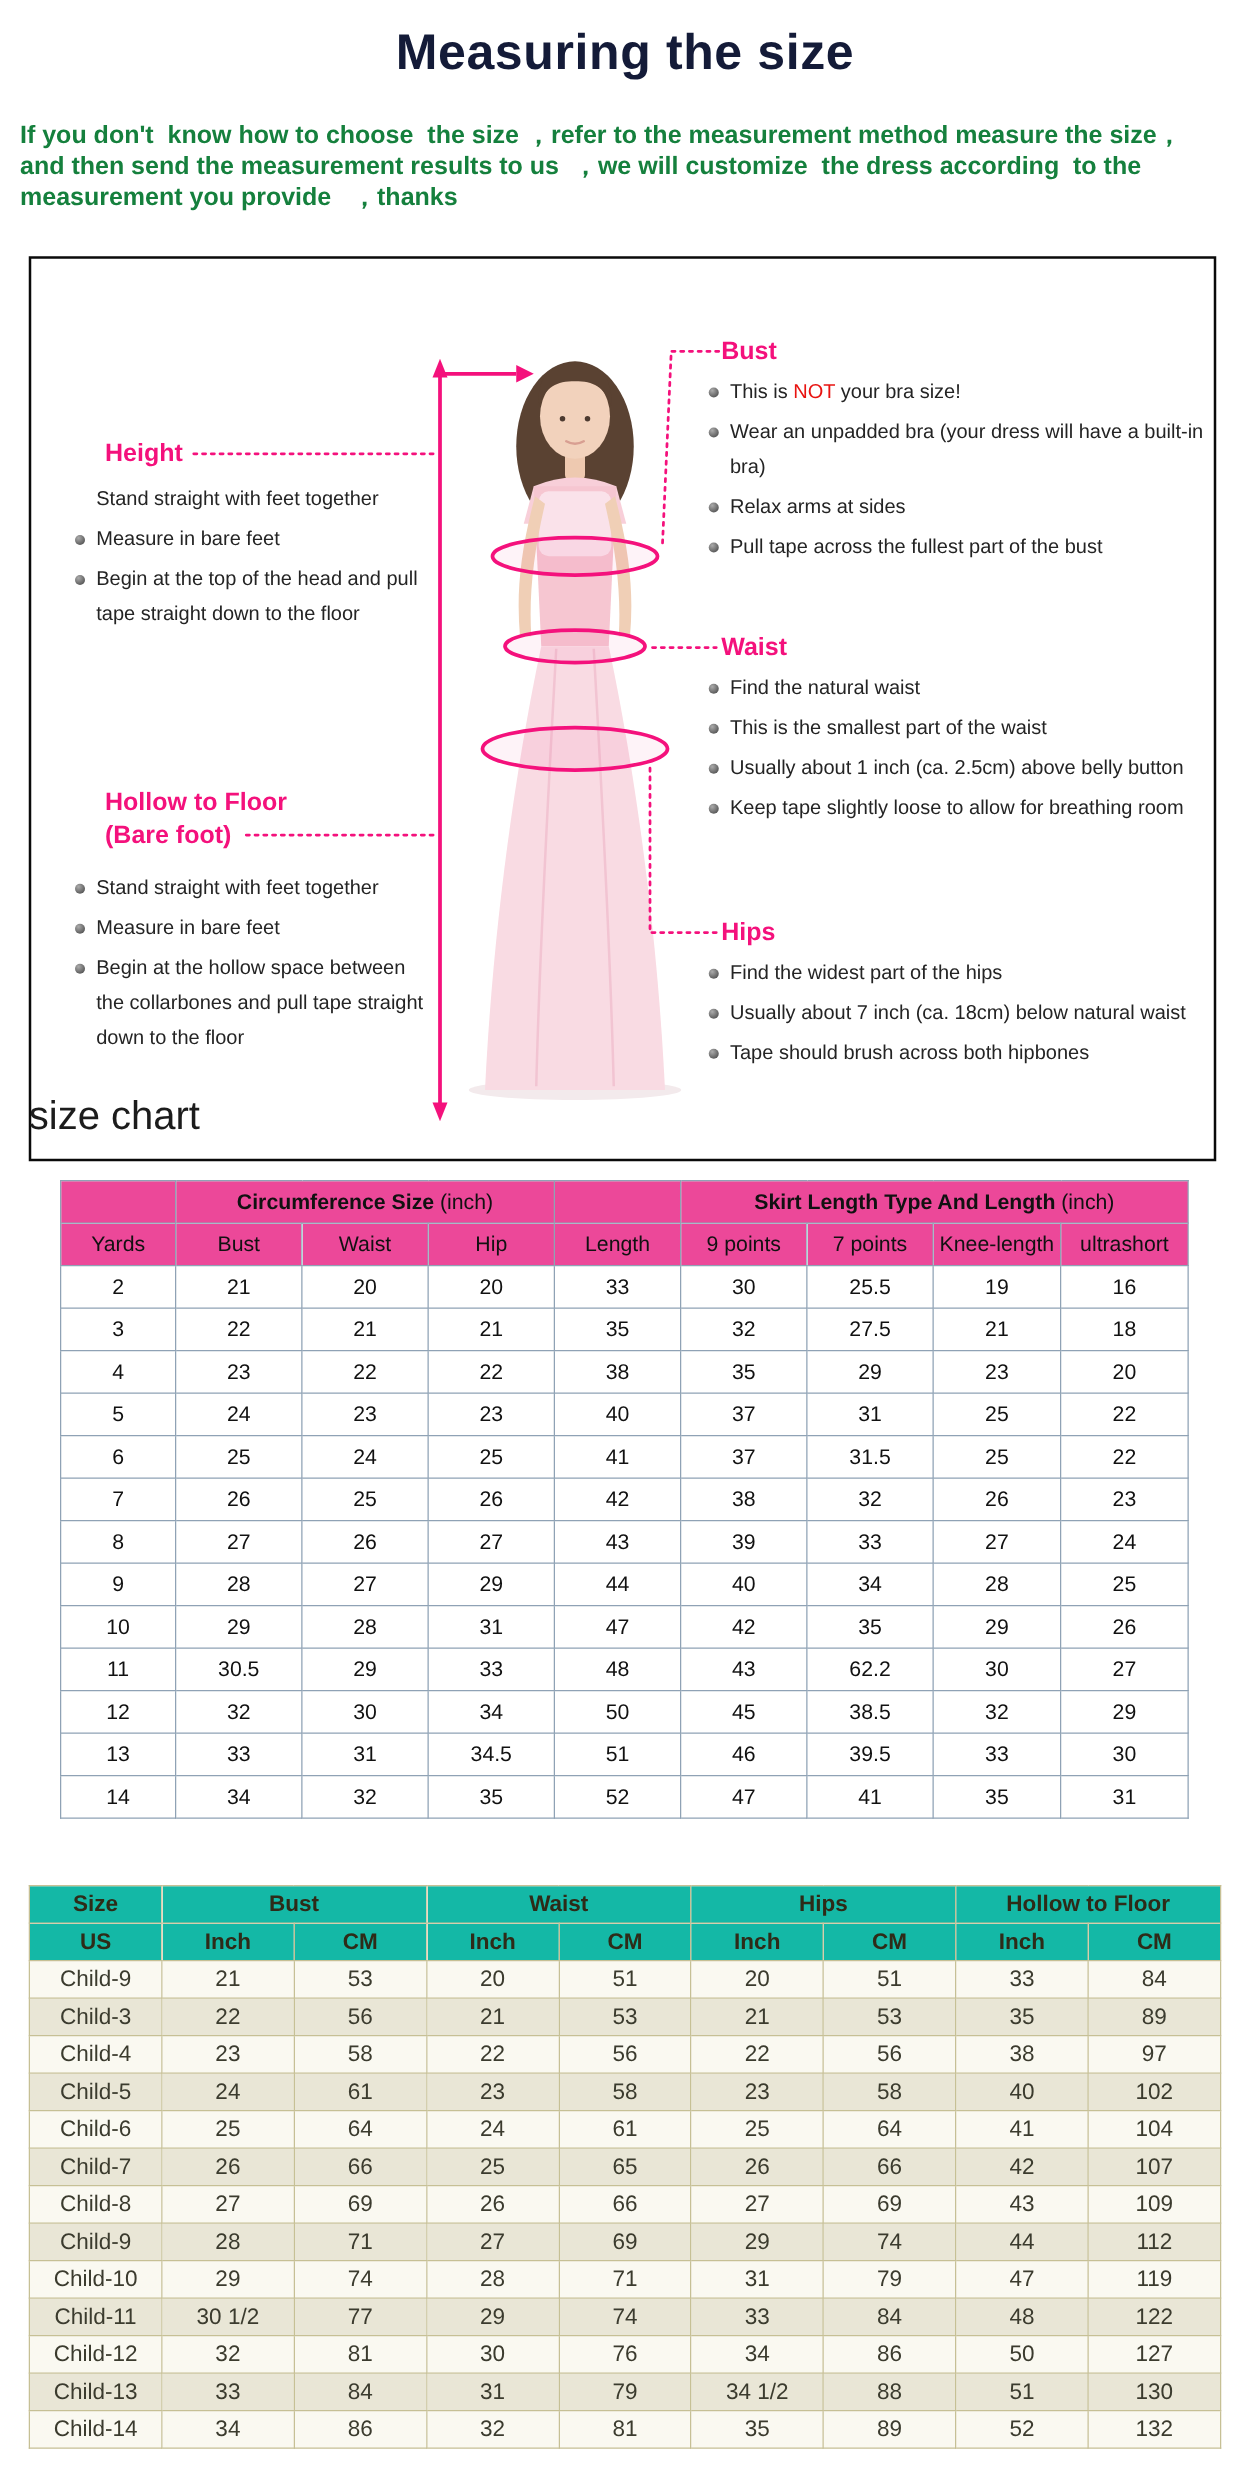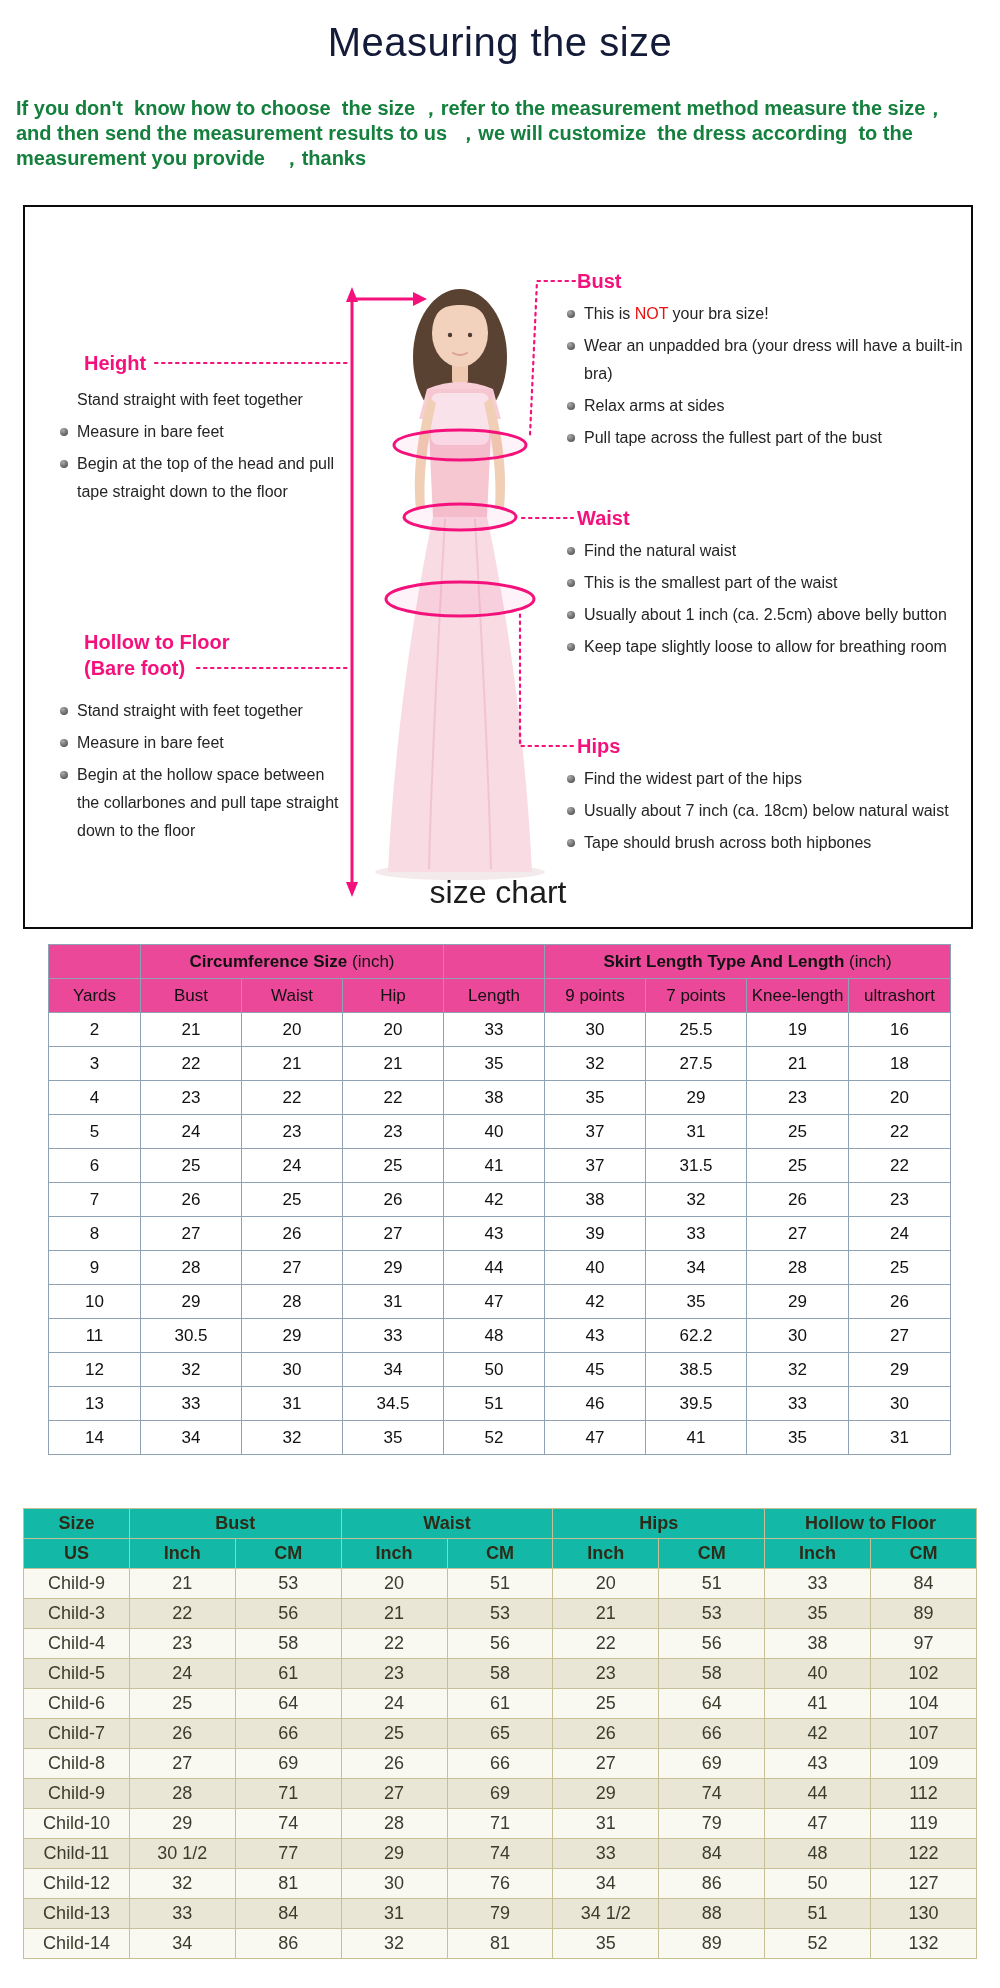--- a/index.html
+++ b/index.html
@@ -1,30 +1,30 @@
 <!DOCTYPE html>
 <html><head>
 <meta charset="utf-8">
 <style>
   *{margin:0;padding:0;box-sizing:border-box}
   html,body{background:#ffffff}
   body{font-family:"Liberation Sans",sans-serif}
   #page{position:relative;width:1000px;height:1988px;background:#fff;overflow:hidden}
-  #title{position:absolute;top:20px;left:0;width:100%;text-align:center;font-size:40px;font-weight:400;color:#141b38;letter-spacing:.5px}
+  #title{position:absolute;top:20px;left:0;width:100%;text-align:center;font-size:40px;font-weight:700;color:#141b38;letter-spacing:.5px}
   #intro{position:absolute;top:96px;left:16px;width:968px;color:#15803d;font-weight:700;font-size:20px;line-height:25px}
   #intro div{white-space:pre-wrap}
   #diagram-box{position:absolute;left:23px;top:205px;width:950px;height:724px;border:2px solid #0a0a0a;background:#fff}
   #figure-svg{position:absolute;left:0;top:0}
   .plabel{position:absolute;color:#f4117c;font-weight:700;font-size:20px;line-height:26px}
   .items{position:absolute;font-size:16px;color:#242424;line-height:28px}
   .bitem{display:flex;margin-bottom:4px}
   .dot{flex:0 0 8px;width:8px;height:8px;border-radius:50%;background:radial-gradient(circle at 35% 30%,#ababab,#3e3e3e);margin:10px 9px 0 0}
   .dot.hide{visibility:hidden}
   .red{color:#e81310}
-  #size-chart-heading{position:absolute;left:23px;top:874px;width:950px;text-align:center;font-size:32px;color:#1c1c1c}
+  #size-chart-heading{position:absolute;left:23px;top:874px;width:950px;text-align:left;font-size:32px;color:#1c1c1c}
   table{border-collapse:collapse;table-layout:fixed;position:absolute}
   #table1{left:48px;top:944px;width:902px;font-size:17px;color:#111}
   #table1 th,#table1 td{border:1px solid #8fa2b5;text-align:center;height:34px;padding:0 3px;background:#fff;font-weight:400;overflow:hidden}
   #table1 thead th{background:#ec4899}
   #table1 thead .grp b{font-weight:700}
   #table2{left:23px;top:1508px;width:954px;font-size:18px;color:#3b3b2e}
   #table2 th,#table2 td{border:1px solid #c6c095;text-align:center;height:30px;padding:0 2px;overflow:hidden}
   #table2 thead th{background:#14b8a6;font-weight:700;color:#2e2b18}
   #table2 tbody tr:nth-child(odd) td{background:#faf9f1}
   #table2 tbody tr:nth-child(even) td{background:#e9e6d6}

